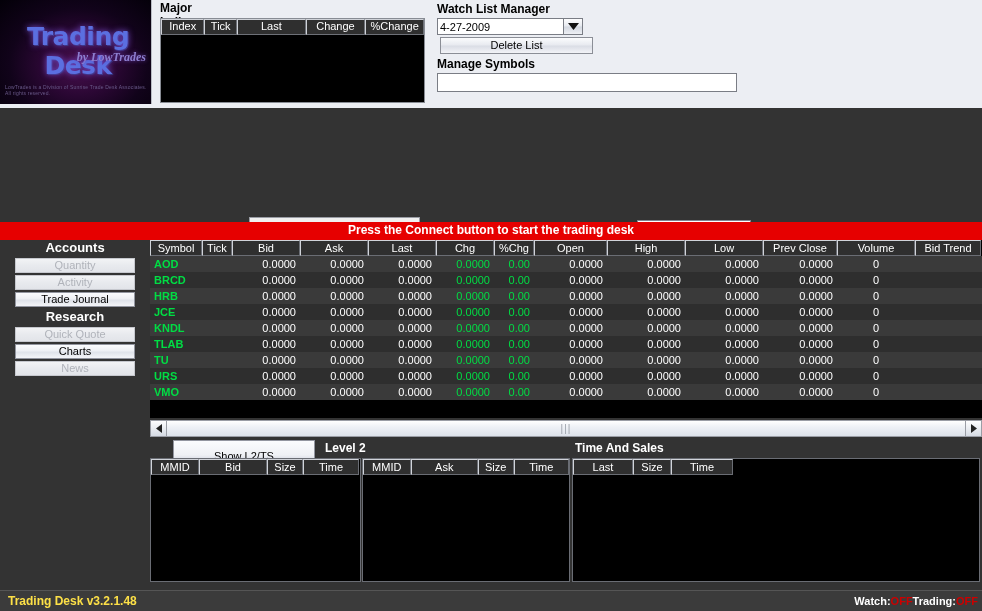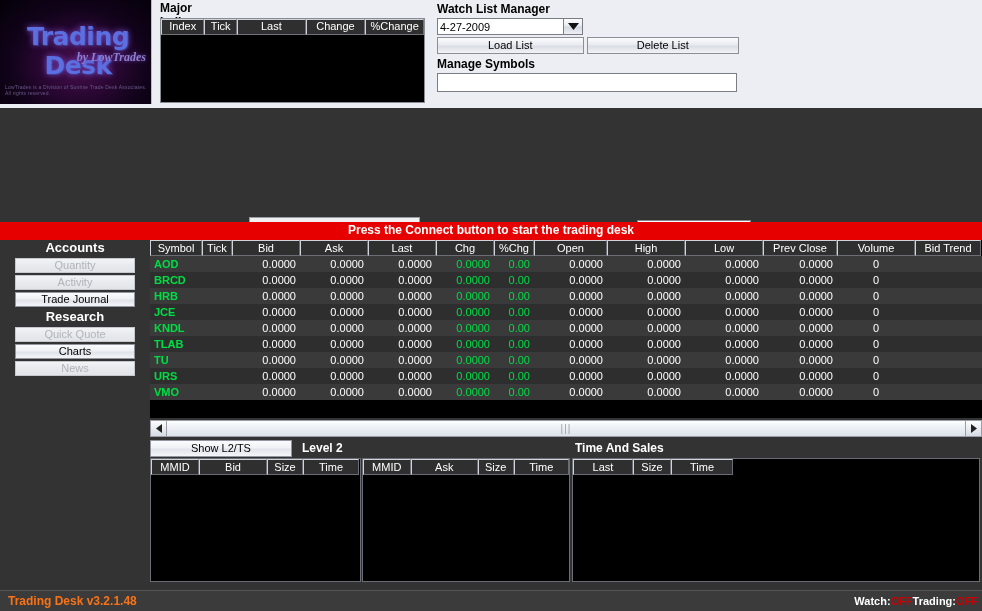--- a/index.html
+++ b/index.html
@@ -368,30 +368,31 @@
   }
   .sb-grip { font-size: 10px; color: #9ba0a9; letter-spacing: 1px; }
 
   
   .l2-tabrow {
     position: absolute; left: 150px; top: 440px;
     width: 420px; height: 17px;
     display: flex;
   }
   .tab-btn {
-    width: 142px; height: 17px;
+    width: 142px; height: 33px;
     background: linear-gradient(180deg, #fbfcfe 0%, #eff1f5 45%, #e1e4eb 55%, #f5f6f9 100%);
     border: 1px solid #9396a0;
     font-size: 11px;
     line-height: 15px;
     text-align: center;
     color: #000;
     font-family: "Liberation Sans", sans-serif;
     padding: 0;
     cursor: pointer;
+    margin-left: 23px;
   }
   .tab-title {
     color: #ffffff;
     font-size: 12px;
     font-weight: bold;
     line-height: 17px;
     padding-left: 10px;
   }
   .panel-box {
     position: absolute;
@@ -417,21 +418,21 @@
 
   
   .statusbar {
     position: absolute; left: 0; top: 590px;
     width: 982px; height: 21px;
     background: #3b3b3b;
     border-top: 1px solid #555;
   }
   .status-left {
     position: absolute; left: 8px; top: 3px;
-    color: #f97316; font-size: 12px; font-weight: bold;
+    color: #fde047; font-size: 12px; font-weight: bold;
   }
   .status-right {
     position: absolute; right: 4px; top: 4px;
     font-size: 11px; font-weight: bold; color: #ffffff;
   }
   .off { color: #cc0000; }
 </style>
 </head>
 <body>
 
@@ -465,21 +466,20 @@
       <div class="row-line">
         <input class="ctl-input" style="width: 127px;" value="4-27-2009">
         <div class="ctl-arrow">
           <svg width="11" height="7" viewBox="0 0 11 7">
               <polygon points="0,0 11,0 5.5,7" fill="#111"></polygon>
             </svg>
         </div>
       </div>
 
       <div class="row-line">
-        <button class="btn" style="width:147px">Load List</button>
         <button class="btn" style="width:153px;margin-left:3px">Delete List</button>
       </div>
 
       <div class="section-label manage-title">Manage Symbols</div>
 
       <input class="symbol-box" value="" style="">
 
     </div>
   </div>
 

